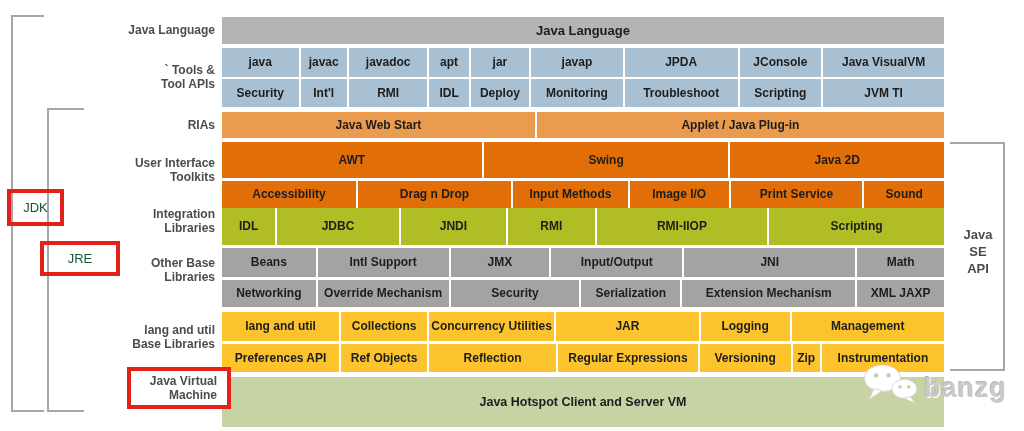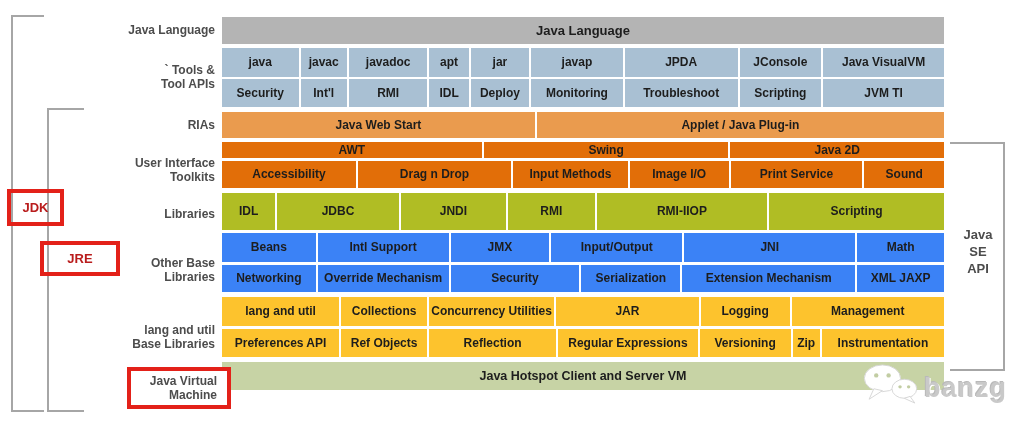--- a/index.html
+++ b/index.html
@@ -13,38 +13,38 @@
   .bracket-left{border-left:2px solid #a6a6a6;border-top:2px solid #a6a6a6;border-bottom:2px solid #a6a6a6;}
   .bracket-right{border-right:2px solid #a6a6a6;border-top:2px solid #a6a6a6;border-bottom:2px solid #a6a6a6;}
   
   .side-label{
     position:absolute;right:809px;width:160px;text-align:right;
     font-size:12px;font-weight:bold;color:#4c4c4c;line-height:14px;white-space:nowrap;
   }
   
   .red-box{position:absolute;border:4px solid #e32119;box-sizing:border-box;background:transparent;z-index:5;}
   .badge{display:flex;align-items:center;justify-content:center;
-    font-size:13px;font-weight:bold;color:#b91c1c;}
+    font-size:13px;font-weight:normal;color:#14532d;}
   .jvm-box{display:flex;align-items:center;justify-content:flex-end;background:#ffffff;
     padding-right:10px;font-size:12px;font-weight:bold;color:#4c4c4c;line-height:14px;text-align:right;}
   
   .grid{position:absolute;left:222px;top:17px;width:722px;}
   .row{display:flex;gap:2px;}
   .cell{
     flex:1 1 0;display:flex;align-items:center;justify-content:center;
     font-size:12px;font-weight:bold;color:#1d1d1d;white-space:nowrap;
     text-align:center;line-height:13px;box-sizing:border-box;
   }
   .cell.wrap{white-space:normal;}
   .bg-gray{background:#b4b4b4;}
   .bg-blue{background:#a9c0d3;}
   .bg-lorange{background:#ea9b4e;}
   .bg-dorange{background:#e26e08;}
   .bg-green{background:#b0bd24;}
-  .bg-gold{background:#3b82f6;}
+  .bg-gold{background:#a3a3a3;}
   .bg-yellow{background:#fdc32d;}
   .bg-sage{background:#c7d3a5;}
   
   .java-se-api{
     position:absolute;left:955px;top:226px;width:46px;text-align:center;
     font-size:13px;font-weight:bold;color:#4c4c4c;line-height:17px;z-index:2;
   }
   
   .watermark{position:absolute;left:862px;top:364px;display:flex;align-items:flex-end;z-index:6;}
   .wm-icon{width:58px;height:40px;}
@@ -70,20 +70,21 @@
     <div>Tool APIs</div>
   </div>
   <div class="side-label" style="top:118px">
     <span>RIAs</span>
   </div>
   <div class="side-label" style="top:156px">
     <div>User Interface</div>
     <div>Toolkits</div>
   </div>
   <div class="side-label" style="top:207px">
+    <div>Integration</div>
     <div>Libraries</div>
   </div>
   <div class="side-label" style="top:256px">
     <div>Other Base</div>
     <div>Libraries</div>
   </div>
   <div class="side-label" style="top:323px">
     <div>lang and util</div>
     <div>Base Libraries</div>
   </div>
@@ -135,27 +136,27 @@
       <div class="cell bg-blue" style="flex:112">Troubleshoot</div>
       <div class="cell bg-blue" style="flex:81">Scripting</div>
       <div class="cell bg-blue" style="flex:120">JVM TI</div>
     </div>
 
     <div class="row" style="height:26px;margin-bottom:4px">
       <div class="cell bg-lorange" style="flex:312">Java Web Start</div>
       <div class="cell bg-lorange" style="flex:406">Applet / Java Plug-in</div>
     </div>
 
-    <div class="row" style="height:16px;margin-bottom:3px">
+    <div class="row" style="height:36px;margin-bottom:3px">
       <div class="cell bg-dorange" style="flex:259">AWT</div>
       <div class="cell bg-dorange" style="flex:244">Swing</div>
       <div class="cell bg-dorange" style="flex:213">Java 2D</div>
     </div>
 
-    <div class="row" style="height:27px;margin-bottom:5px">
+    <div class="row" style="height:27px;">
       <div class="cell bg-dorange" style="flex:133">Accessibility</div>
       <div class="cell bg-dorange" style="flex:152">Drag n Drop</div>
       <div class="cell bg-dorange" style="flex:114">Input Methods</div>
       <div class="cell bg-dorange" style="flex:98">Image I/O</div>
       <div class="cell bg-dorange" style="flex:131">Print Service</div>
       <div class="cell bg-dorange" style="flex:79">Sound</div>
     </div>
 
     <div class="row" style="height:37px;margin-bottom:3px">
       <div class="cell bg-green" style="flex:53">IDL</div>
@@ -196,21 +197,21 @@
     <div class="row" style="height:28px;margin-bottom:5px">
       <div class="cell bg-yellow wrap" style="flex:116">Preferences API</div>
       <div class="cell bg-yellow" style="flex:85">Ref Objects</div>
       <div class="cell bg-yellow" style="flex:126">Reflection</div>
       <div class="cell bg-yellow wrap" style="flex:138">Regular Expressions</div>
       <div class="cell bg-yellow" style="flex:90">Versioning</div>
       <div class="cell bg-yellow" style="flex:27">Zip</div>
       <div class="cell bg-yellow" style="flex:121">Instrumentation</div>
     </div>
 
-    <div class="row" style="height:28px">
+    <div class="row" style="height:50px">
       <div class="cell bg-sage" style="flex:722;font-size:12.5px">Java Hotspot Client and Server VM</div>
     </div>
 
   </div>
 
   <div class="watermark">
     <svg class="wm-icon" viewBox="0 0 60 42">
       <ellipse cx="21" cy="15" rx="19" ry="14" fill="#ffffff" stroke="#d6d6d6" stroke-width="1"></ellipse>
       <path d="M12 26 L7 37 L21 28 Z" fill="#ffffff" stroke="#d6d6d6" stroke-width="1"></path>
       <circle cx="14.5" cy="12" r="2.3" fill="#c2cda3"></circle>

